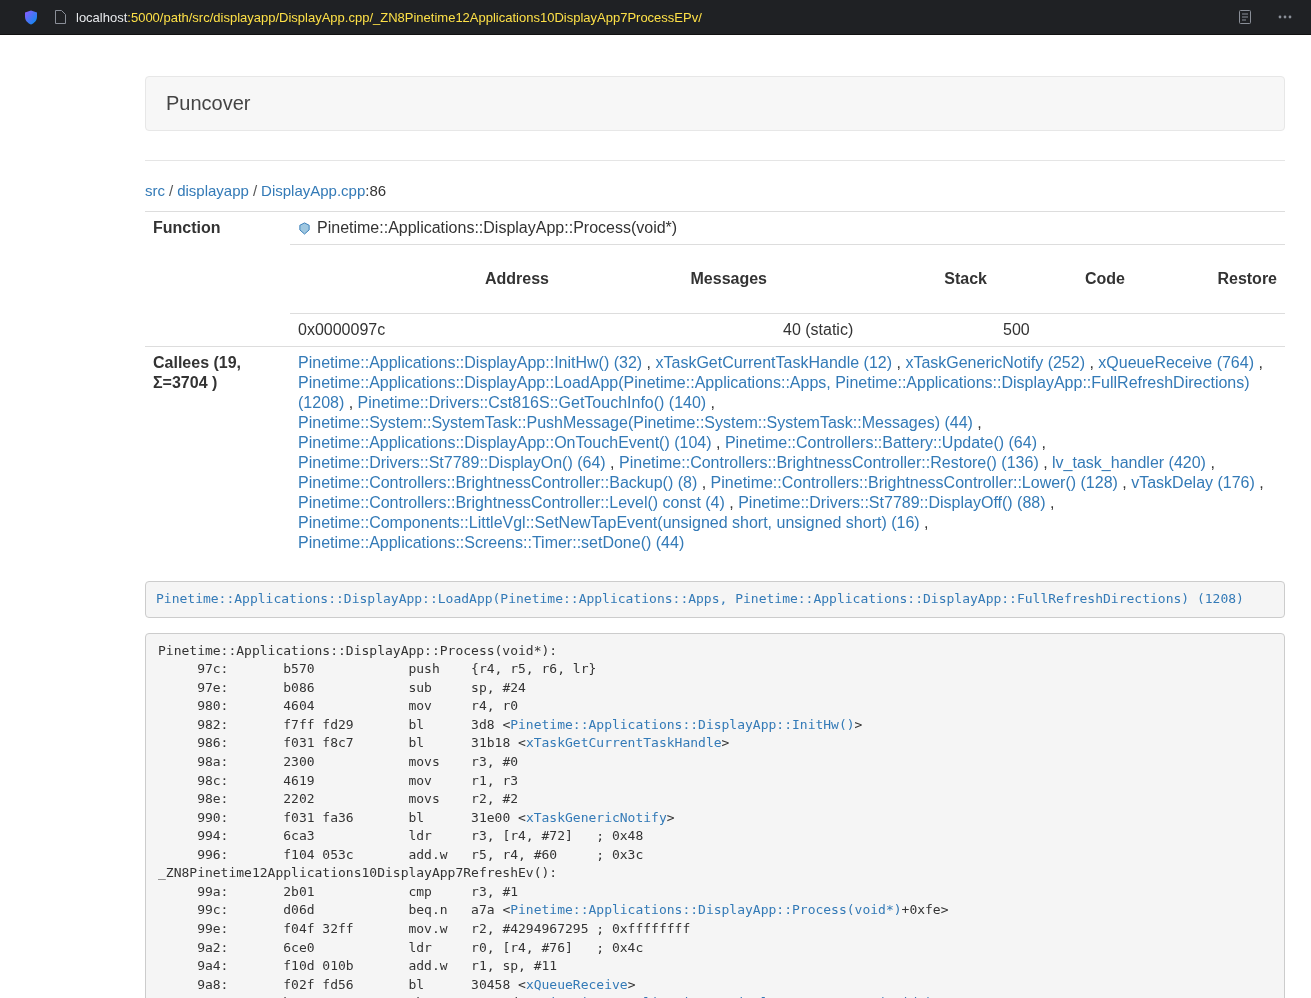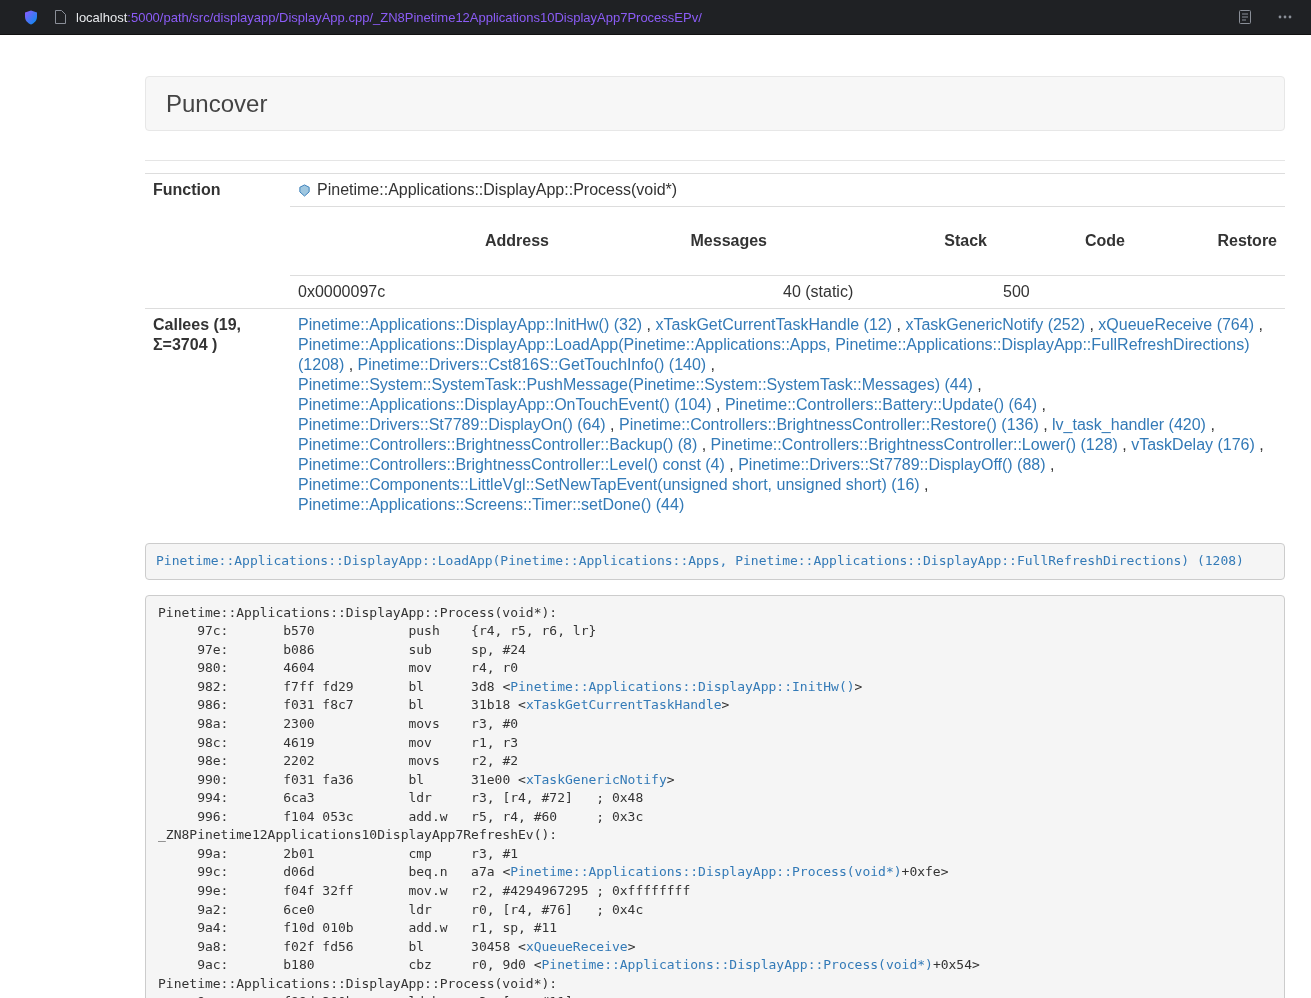--- a/index.html
+++ b/index.html
@@ -7,29 +7,29 @@
     font-family:"Liberation Sans","DejaVu Sans",sans-serif; color:#333; font-size:14px; }
 
   
   .topbar { height:35px; background:#1f2124; display:flex; align-items:center;
     padding:0 12px 0 23px; border-bottom:1px solid #111; }
   .topbar .icn { display:inline-flex; align-items:center; justify-content:center; }
   .topbar .shield { margin-right:15px; }
   .topbar .pageicn { margin-right:10px; }
   .urltext { font-size:13px; white-space:nowrap; overflow:hidden; flex:1; }
   .url-host { color:#e8eaed; }
-  .url-rest { color:#8b5cf6; }
+  .url-rest { color:#fde047; }
   .topbar-right { display:flex; align-items:center; gap:24px; margin-left:auto; padding-right:6px; }
 
   
   .container { width:1140px; margin-left:145px; }
 
   .brand-panel { margin-top:41px; height:55px; background:#f7f7f7; border:1px solid #e7e7e7;
     border-radius:4px; display:flex; align-items:center; padding:0 20px; }
-  .brand { font-size:24px; color:#444; }
+  .brand { font-size:20px; color:#444; }
 
   hr.divider { border:0; border-top:1px solid #e5e5e5; margin-top:29px; }
 
   .breadcrumb { margin-top:21px; font-size:15px; color:#333; }
   .breadcrumb a { color:#337ab7; text-decoration:none; }
   .breadcrumb .sep { color:#555; margin:0 4px; }
 
   
   table.main { width:100%; border-collapse:collapse; margin-top:12px; font-size:16px; }
   table.main > tbody > tr > th.label,
@@ -94,20 +94,23 @@
 </div>
 
 <div class="container">
 
   <div class="brand-panel">
     <span class="brand">Puncover</span>
   </div>
 
   <hr class="divider">
 
+  <div class="breadcrumb">
+    <a href="#">src</a><span class="sep">/</span><a href="#">displayapp</a><span class="sep">/</span><a href="#">DisplayApp.cpp</a><span>:86</span>
+  </div>
 
   <table class="main">
     <tbody>
       <tr>
         <th class="label">Function</th>
         <td class="cell">
           <div class="fn-row">
             <span class="fn-icon">
               <svg width="13" height="13" viewBox="0 0 14 14">
                 <path d="M7 1l5 2.5v5L7 13 2 8.5v-5z" fill="#9fc7e0" stroke="#337ab7"></path>

